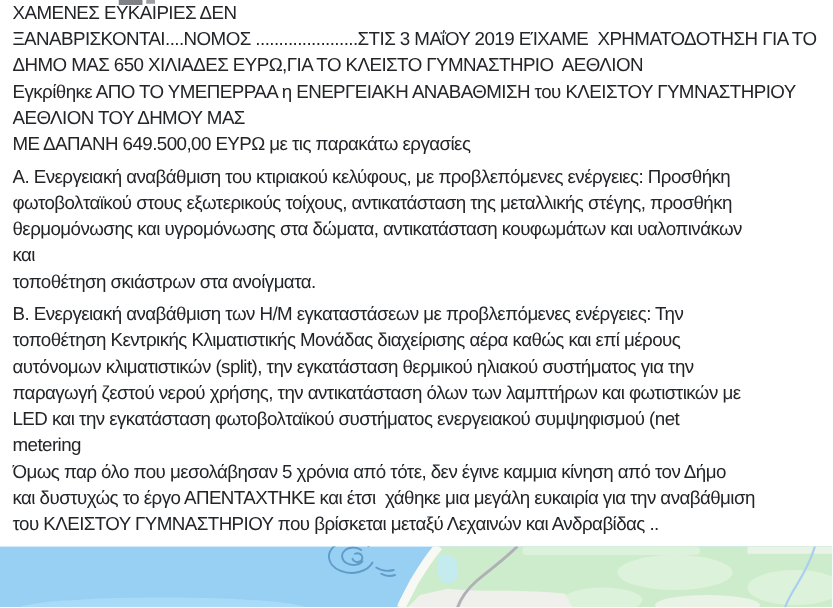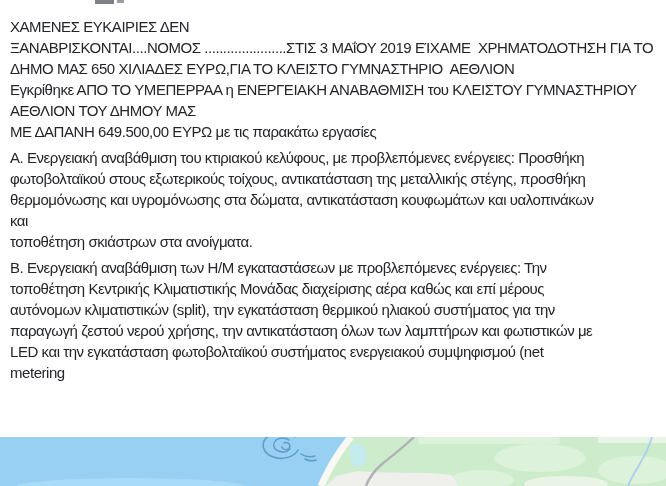--- a/index.html
+++ b/index.html
@@ -12,21 +12,21 @@
   }
   
   .frag { position: absolute; display: block; }
   .frag1 { left: 95px; top: 0; width: 19px; height: 4px; background: #7e8186; }
   .frag2 { left: 117px; top: 0; width: 7px; height: 3px; background: #9a9da1; }
 
   .post-text {
     position: absolute;
     left: 0; top: 0;
     width: 666px;
-    padding: 16px 8px 0 10px;
+    padding: 0 8px 0 10px;
     box-sizing: border-box;
     color: #232528;
     font-size: 15px;
     line-height: 21px;
     letter-spacing: -0.45px;
   }
   .para { white-space: pre; overflow: hidden; }
   .para.gap-before { margin-top: 5px; }
 
   .map-preview {
@@ -57,20 +57,23 @@
 φωτοβολταϊκού στους εξωτερικούς τοίχους, αντικατάσταση της μεταλλικής στέγης, προσθήκη
 θερμομόνωσης και υγρομόνωσης στα δώματα, αντικατάσταση κουφωμάτων και υαλοπινάκων
 και
 τοποθέτηση σκιάστρων στα ανοίγματα.</div>
   <div class="para gap-before">Β. Ενεργειακή αναβάθμιση των Η/Μ εγκαταστάσεων με προβλεπόμενες ενέργειες: Την
 τοποθέτηση Κεντρικής Κλιματιστικής Μονάδας διαχείρισης αέρα καθώς και επί μέρους
 αυτόνομων κλιματιστικών (split), την εγκατάσταση θερμικού ηλιακού συστήματος για την
 παραγωγή ζεστού νερού χρήσης, την αντικατάσταση όλων των λαμπτήρων και φωτιστικών με
 LED και την εγκατάσταση φωτοβολταϊκού συστήματος ενεργειακού συμψηφισμού (net
 metering</div>
+  <div class="para">Όμως παρ όλο που μεσολάβησαν 5 χρόνια από τότε, δεν έγινε καμμια κίνηση από τον Δήμο
+και δυστυχώς το έργο ΑΠΕΝΤΑΧΤΗΚΕ και έτσι  χάθηκε μια μεγάλη ευκαιρία για την αναβάθμιση
+του ΚΛΕΙΣΤΟΥ ΓΥΜΝΑΣΤΗΡΙΟΥ που βρίσκεται μεταξύ Λεχαινών και Ανδραβίδας ..</div>
 </div>
 
 <div class="map-preview">
   <svg width="666" height="49" viewBox="0 0 666 49" preserveAspectRatio="none" xmlns="http://www.w3.org/2000/svg">
 
     <rect x="0" y="0" width="666" height="49" fill="#98d0f4"></rect>
     <ellipse cx="130" cy="50" rx="115" ry="9" fill="#a8dbf8"></ellipse>
 
     <path d="M350,0 L666,0 L666,49 L318,49 C322,42 327,33 333,23 C339,13 344,6 350,0 Z" fill="#cdeccb"></path>
 

